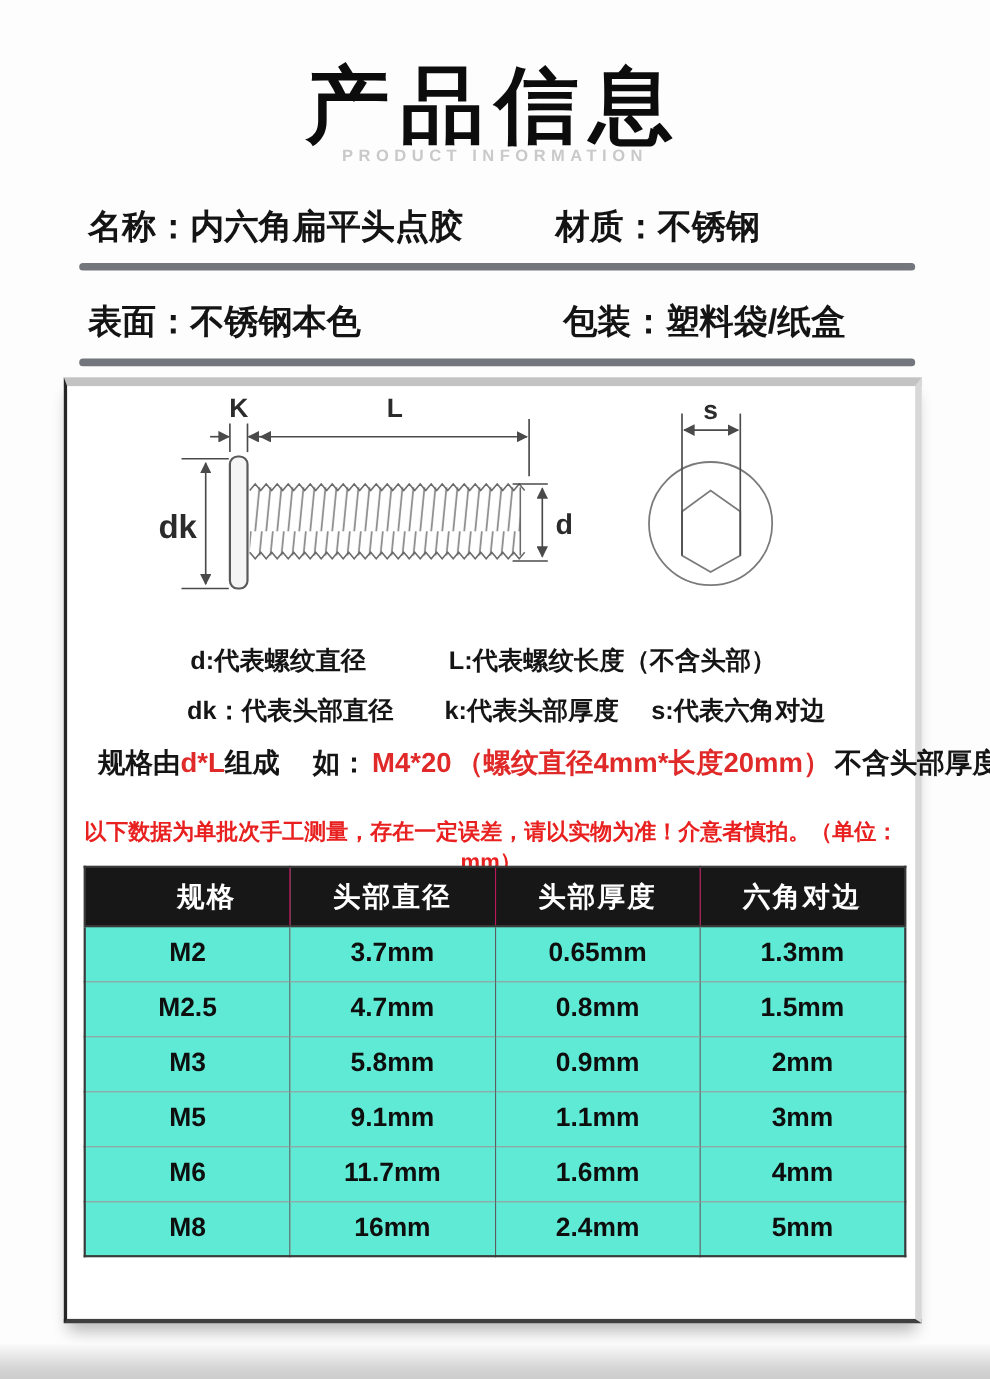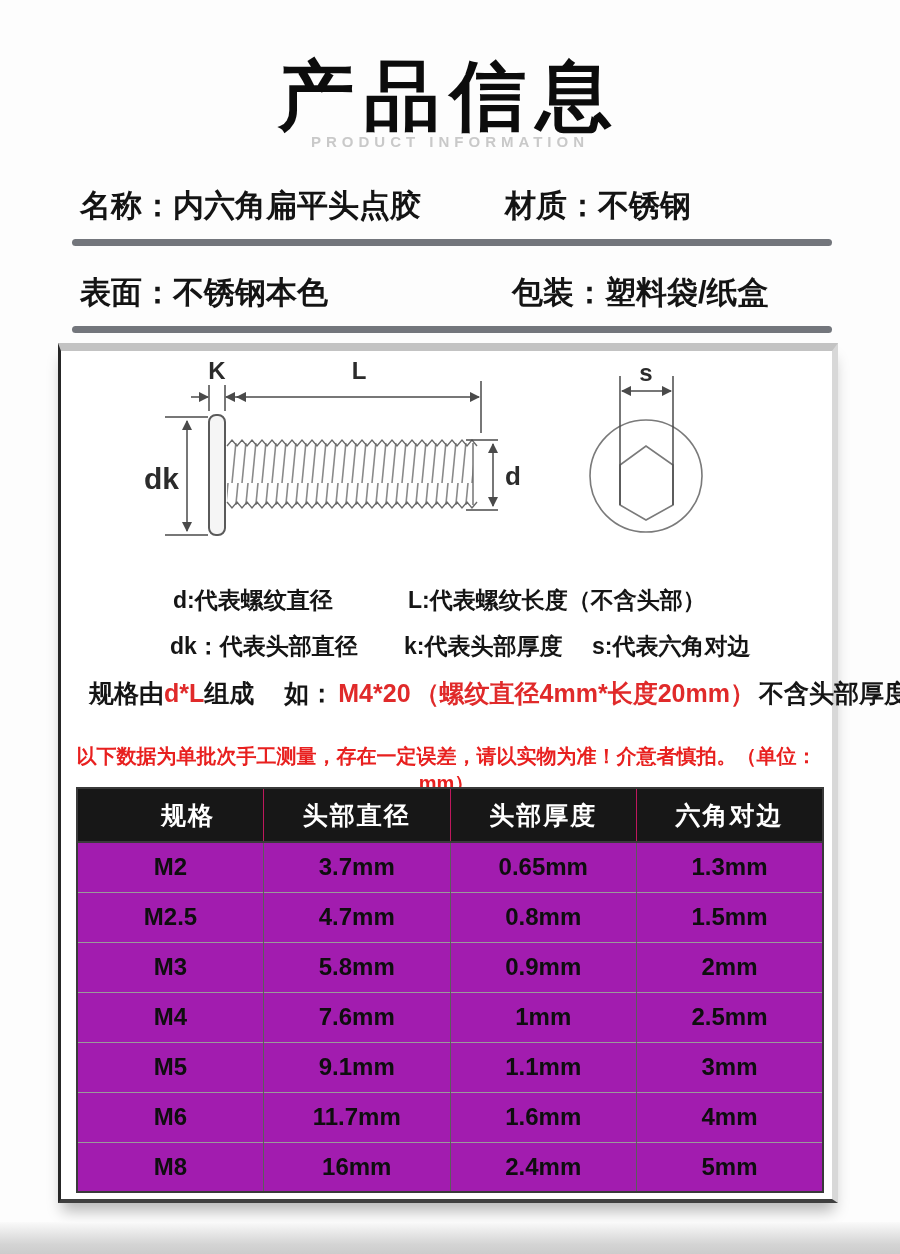--- a/index.html
+++ b/index.html
@@ -53,21 +53,21 @@
     border-collapse:collapse; table-layout:fixed;
     border:2px solid #3a3a3a;
   }
   .spec-table th {
     height:54px; color:#ffffff; font-size:25px; font-weight:700;
     letter-spacing:2px; border-left:1px solid #be185d; border-bottom:2px solid #3a3a3a;
   }
   .spec-table th:first-child { border-left:none;padding-left:35px; }
   .spec-table td {
     height:50px; text-align:center; font-size:24px; font-weight:700; color:#0e0e0e;
-    border-left:1px solid #5c5c5c; border-top:1px solid #9a9a9a; background:#a21caf;
+    border-left:1px solid #5c5c5c; border-top:1px solid #9a9a9a; background:#5eead4;
   }
   .spec-table td:first-child { border-left:none; }
   
   .bottom-band {
     position:absolute; left:0; top:1222px; width:100%; height:32px;
     background:linear-gradient(180deg,#fafafa 0%,#d4d4d4 70%,#cccccc 100%);
   }
   svg text { font-family:"Liberation Sans","DejaVu Sans",sans-serif; font-weight:700; fill:#2b2b2b; }
 </style>
 </head>
@@ -172,26 +172,20 @@
             <td>0.8mm</td>
             <td>1.5mm</td>
           </tr>
           <tr>
             <td>M3</td>
             <td>5.8mm</td>
             <td>0.9mm</td>
             <td>2mm</td>
           </tr>
           <tr>
-            <td>M4</td>
-            <td>7.6mm</td>
-            <td>1mm</td>
-            <td>2.5mm</td>
-          </tr>
-          <tr>
             <td>M5</td>
             <td>9.1mm</td>
             <td>1.1mm</td>
             <td>3mm</td>
           </tr>
           <tr>
             <td>M6</td>
             <td>11.7mm</td>
             <td>1.6mm</td>
             <td>4mm</td>

